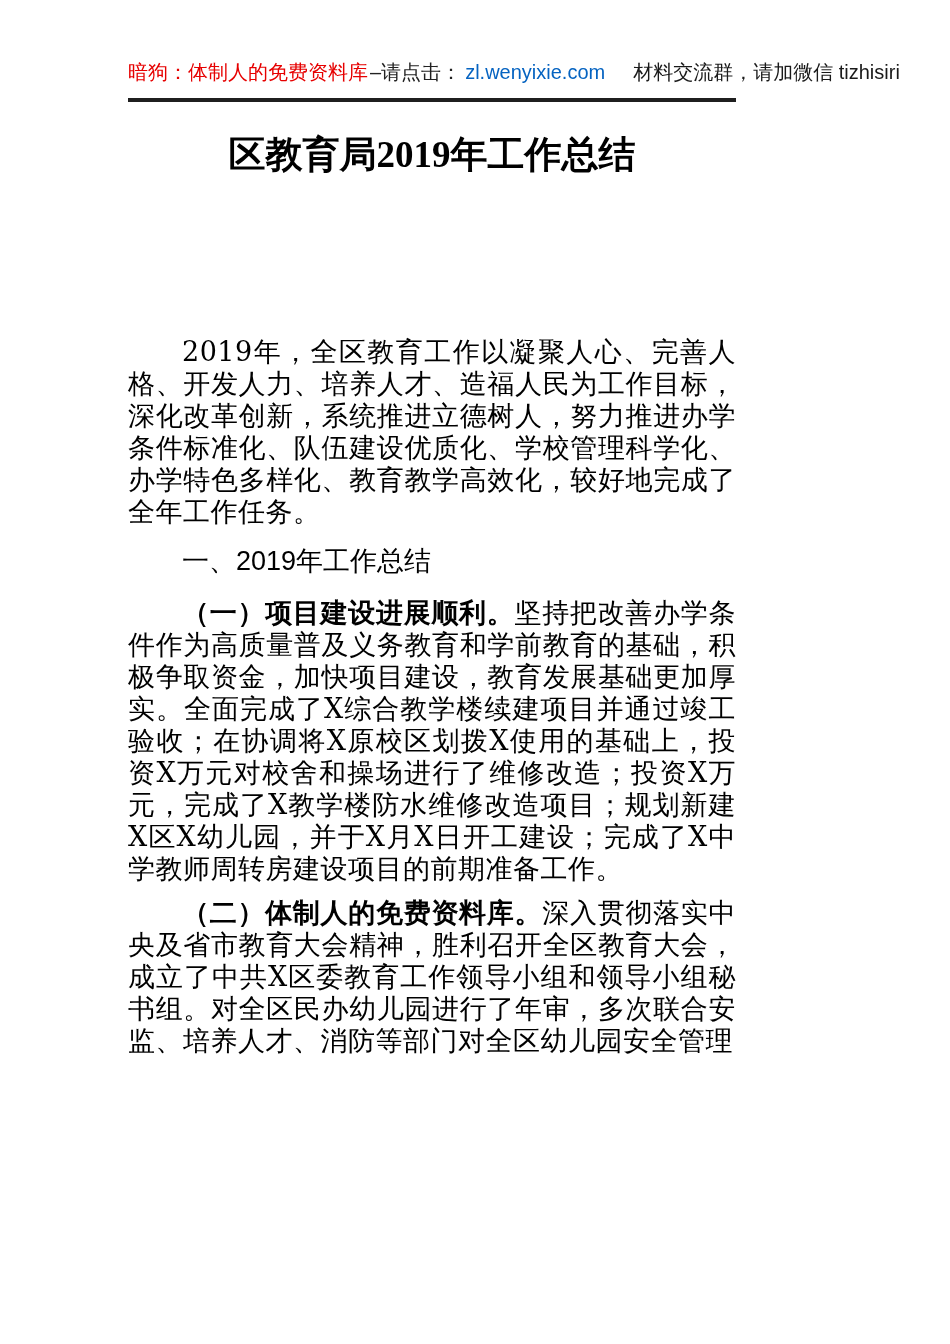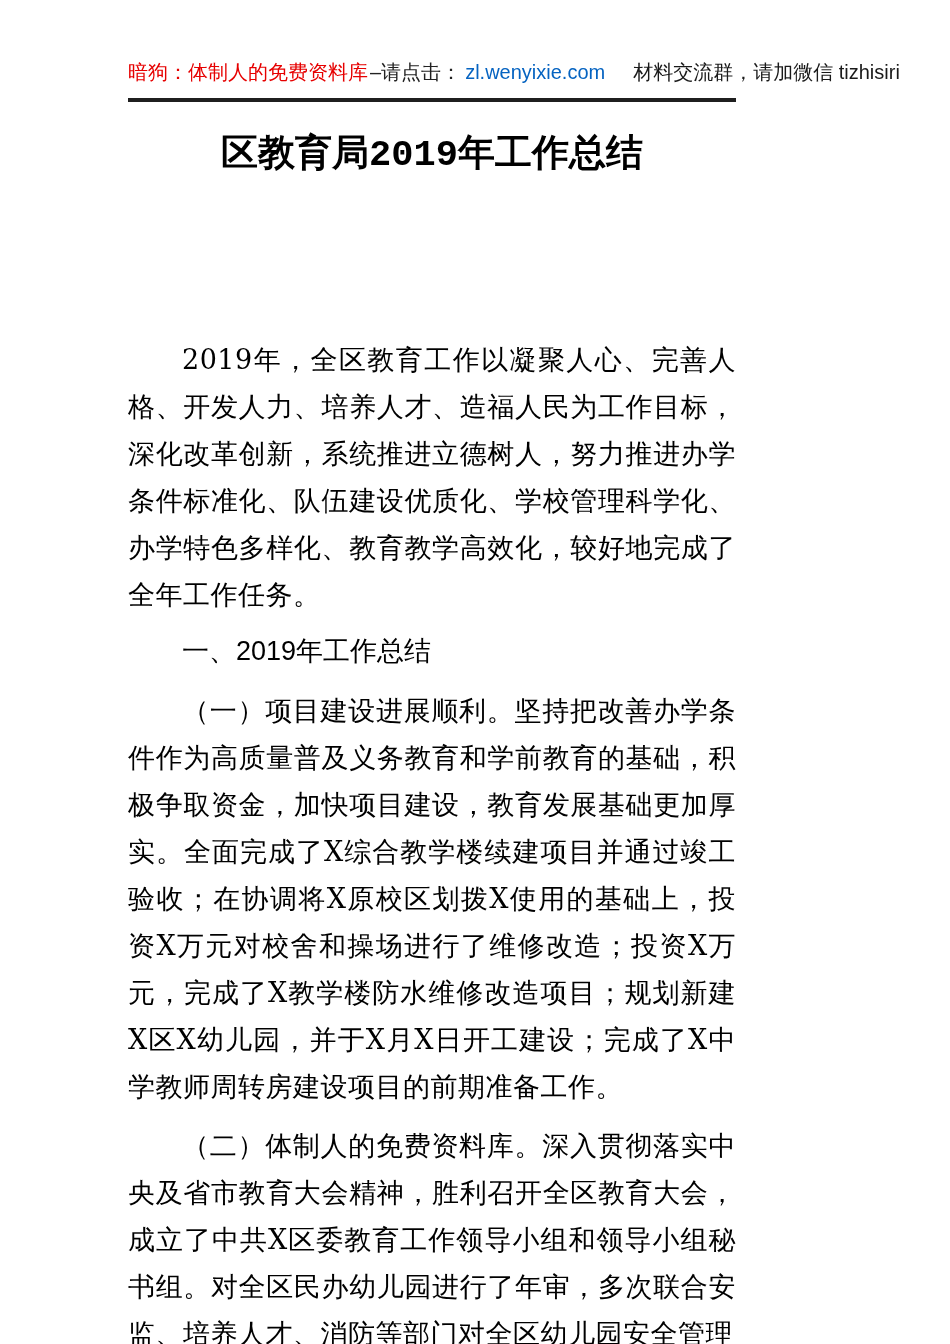--- a/index.html
+++ b/index.html
@@ -32,49 +32,49 @@
   .promo-rest  { color: #1a1a1a; margin-left: 28px; }
   .divider {
     margin-top: 12px;
     border-bottom: 4px solid #1f1f1f;
     width: 100%;
   }
   
   .title {
     margin-top: 20px;
     text-align: center;
-    font-family: Liberation Mono, monospace;
+    font-family: Liberation Serif, serif;
     font-weight: 700;
     font-size: 37px;
     line-height: 66px;
     color: #000000;
   }
   .title .title-line { display: block; }
   
   .para {
     font-size: 27px;
-    line-height: 47px;
+    line-height: 32px;
     text-align: justify;
     text-justify: inter-character;
     text-indent: 2em;
     color: #000000;
     letter-spacing: 0.5px;
   }
   .para-intro { margin-top: 148px; }
   .section-heading {
     margin-top: 10px;
     font-family: "Liberation Sans", "DejaVu Sans", sans-serif;
     font-weight: 400;
     font-size: 27px;
     line-height: 47px;
     text-indent: 2em;
     color: #000000;
   }
   .para-body { margin-top: 12px; }
-  .para b { font-weight: 400; }
+  .para b { font-weight: 700; }
 </style>
 </head>
 <body>
 
 <div class="page">
 
   <div class="header">
     <span class="promo-red">暗狗：体制人的免费资料库</span><span class="promo-dash">–请点击：</span><a class="promo-link">zl.wenyixie.com</a><span class="promo-rest">材料交流群，请加微信 tizhisiri</span>
   </div>
 

